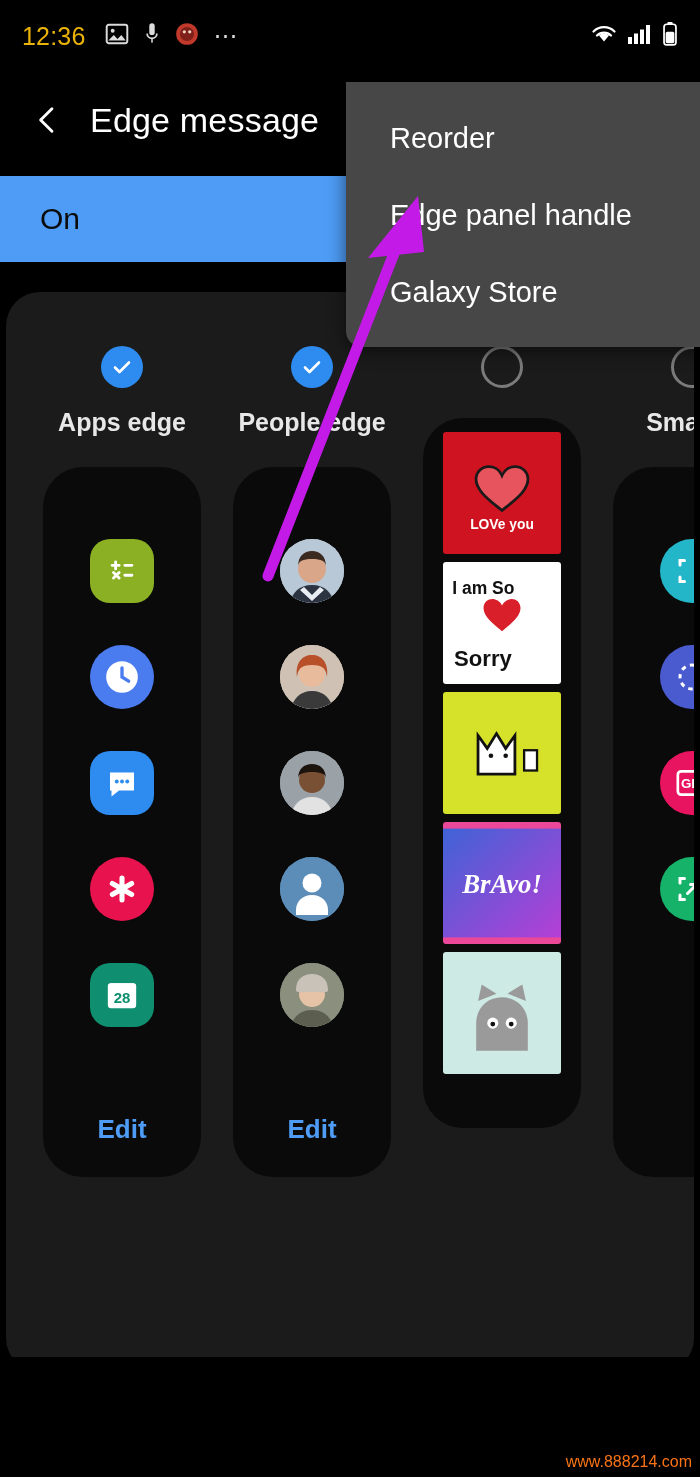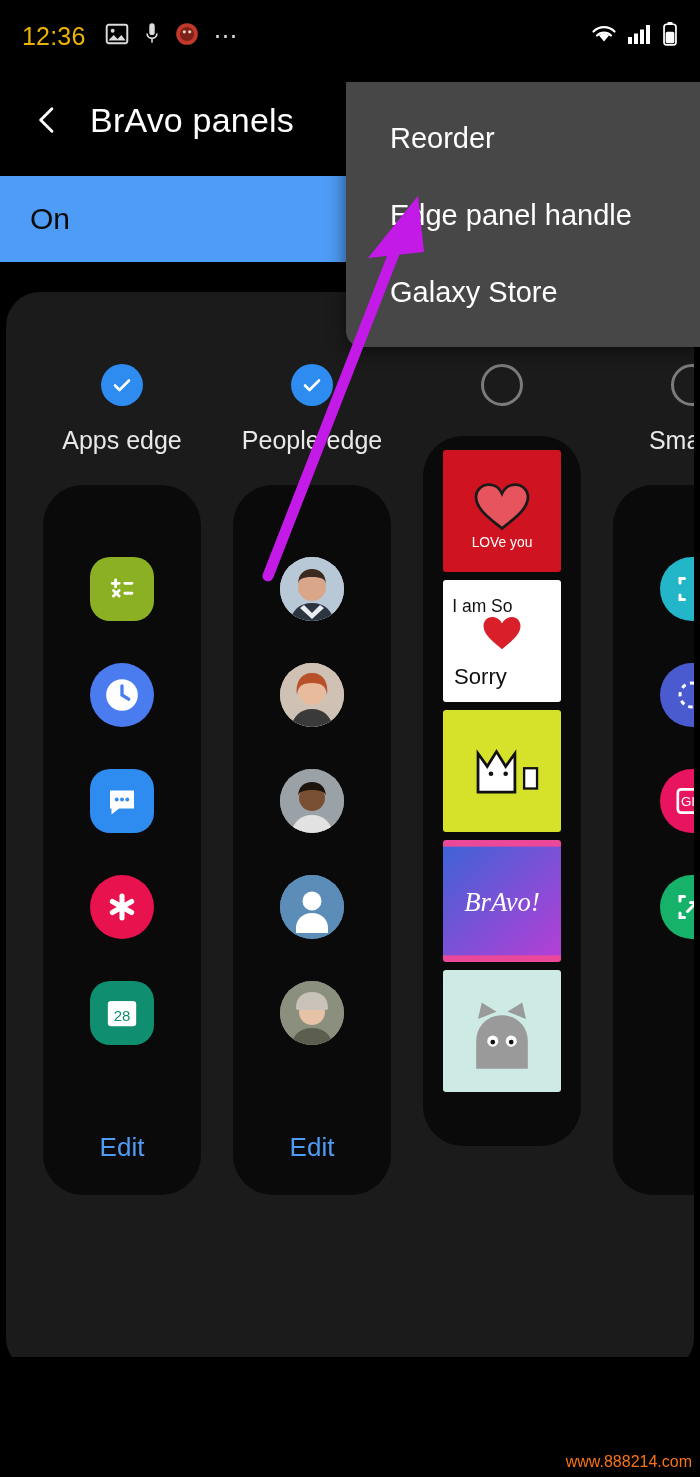--- a/index.html
+++ b/index.html
@@ -81,47 +81,48 @@
     background: #000;
   }
   .toggle-pill {
     height: 86px;
     width: 430px;
     background: #4e9cf5;
     border-top-right-radius: 44px;
     border-bottom-right-radius: 44px;
     display: flex;
     align-items: center;
-    padding-left: 30px;
+    padding-left: 40px;
     box-sizing: border-box;
   }
   .toggle-pill .lbl {
     font-size: 30px;
     color: #0b0b0b;
     font-weight: 400;
   }
 
   
   .content-card {
     margin: 14px 6px 0 6px;
     background: #1b1b1b;
     border-radius: 34px;
     height: 1080px;
     position: relative;
     overflow: hidden;
   }
 
   .panel-strip {
     position: absolute;
-    top: 72px;
+    top: 54px;
     left: 0;
     right: 0;
     display: flex;
     padding-left: 52px;
     gap: 62px;
+    font-weight: bold;
   }
   .panel-col {
     width: 128px;
     flex: 0 0 auto;
     display: flex;
     flex-direction: column;
     align-items: center;
   }
   .check-circle {
     width: 42px;
@@ -322,21 +323,21 @@
     </span>
   </span>
 </div>
 
 <div class="titlebar">
   <span class="back-chevron">
     <svg width="34" height="34" viewBox="0 0 24 24">
         <path d="M15.5 4L7.5 12l8 8" fill="none" stroke="#ffffff" stroke-width="2" stroke-linecap="round" stroke-linejoin="round"></path>
       </svg>
   </span>
-  <span class="page-title">BrAvo panels</span>
+  <span class="page-title">Edge message</span>
 </div>
 
 <div class="toggle-row">
   <div class="toggle-pill">
     <span class="lbl">On</span>
   </div>
 </div>
 
 <div class="content-card">
   <div class="panel-strip">

